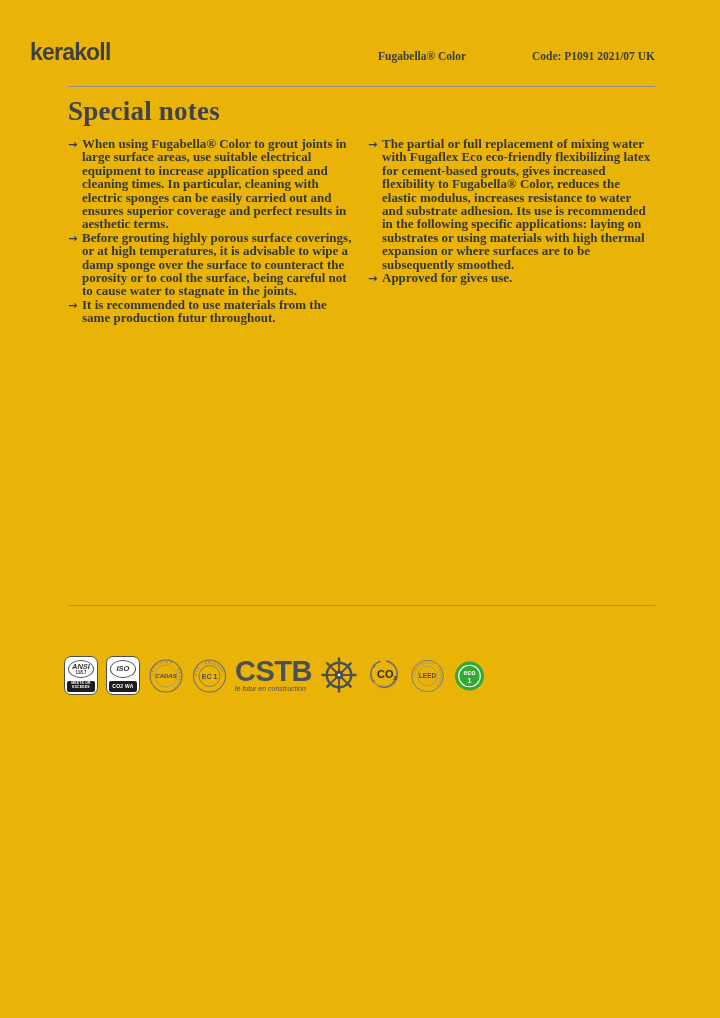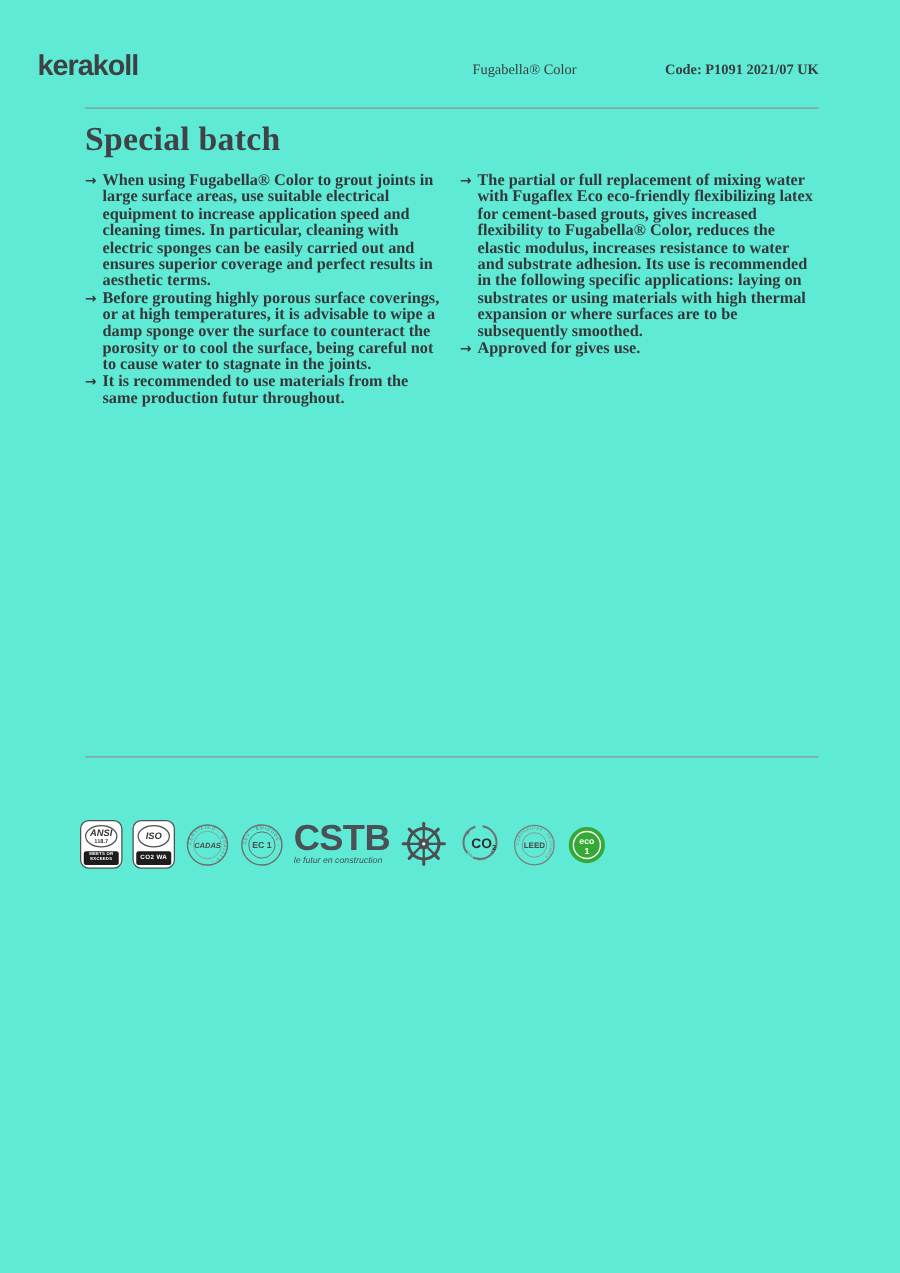--- a/index.html
+++ b/index.html
@@ -1,27 +1,27 @@
 <!DOCTYPE html>
 <html><head>
 <meta charset="utf-8">
 <style>
   * { margin:0; padding:0; box-sizing:border-box; }
   html,body { background:#ffffff; }
   .page {
-    position:relative; width:720px; height:1018px; background:#5eead4;
+    position:relative; width:720px; height:1018px; background:#eab308;
     font-family:"Liberation Serif", serif; color:#3a3d40; overflow:hidden;
   }
   
   .logo {
     position:absolute; left:30px; top:39px;
     font-family:"Liberation Sans", sans-serif; font-weight:800;
     font-size:23px; letter-spacing:-0.8px; color:#3e4144;
   }
-  .hdr-product { position:absolute; left:378px; top:50px; font-size:11.5px; font-weight:400; color:#3a3d40; }
+  .hdr-product { position:absolute; left:378px; top:50px; font-size:11.5px; font-weight:700; color:#3a3d40; }
   .hdr-code    { position:absolute; right:65px; top:50px; font-size:11.5px; font-weight:700; color:#3a3d40; }
   .rule { position:absolute; left:68px; width:587px; height:1px; background:#8f9092; }
   .rule-1 { top:86px; }
   .rule-2 { top:605px; }
   
   .sec-title { font-size:27px; font-weight:700; color:#3f4347; line-height:30px; letter-spacing:0.2px; }
   .notes-sec { position:absolute; left:68px; top:96px; width:587px; }
   .cols { display:flex; gap:13px; margin-top:11px; }
   .col { width:287px; }
   .note-item { display:flex; font-size:13px; font-weight:700; line-height:13.4px; color:#35383b; }
@@ -69,21 +69,21 @@
 
 <div class="page">
 
   <div class="logo">kerakoll</div>
   <div class="hdr-product">Fugabella® Color</div>
   <div class="hdr-code">Code: P1091 2021/07 UK</div>
 
   <div class="rule rule-1"></div>
 
   <div class="notes-sec">
-    <div class="sec-title">Special batch</div>
+    <div class="sec-title">Special notes</div>
     <div class="cols">
       <div class="col">
         <div class="note-item">
           <span class="note-arrow">→</span>
           <span class="note-text">When using Fugabella® Color to grout joints in large surface areas, use suitable electrical equipment to increase application speed and cleaning times. In particular, cleaning with electric sponges can be easily carried out and ensures superior coverage and perfect results in aesthetic terms.</span>
         </div>
         <div class="note-item">
           <span class="note-arrow">→</span>
           <span class="note-text">Before grouting highly porous surface coverings, or at high temperatures, it is advisable to wipe a damp sponge over the surface to counteract the porosity or to cool the surface, being careful not to cause water to stagnate in the joints.</span>
         </div>

